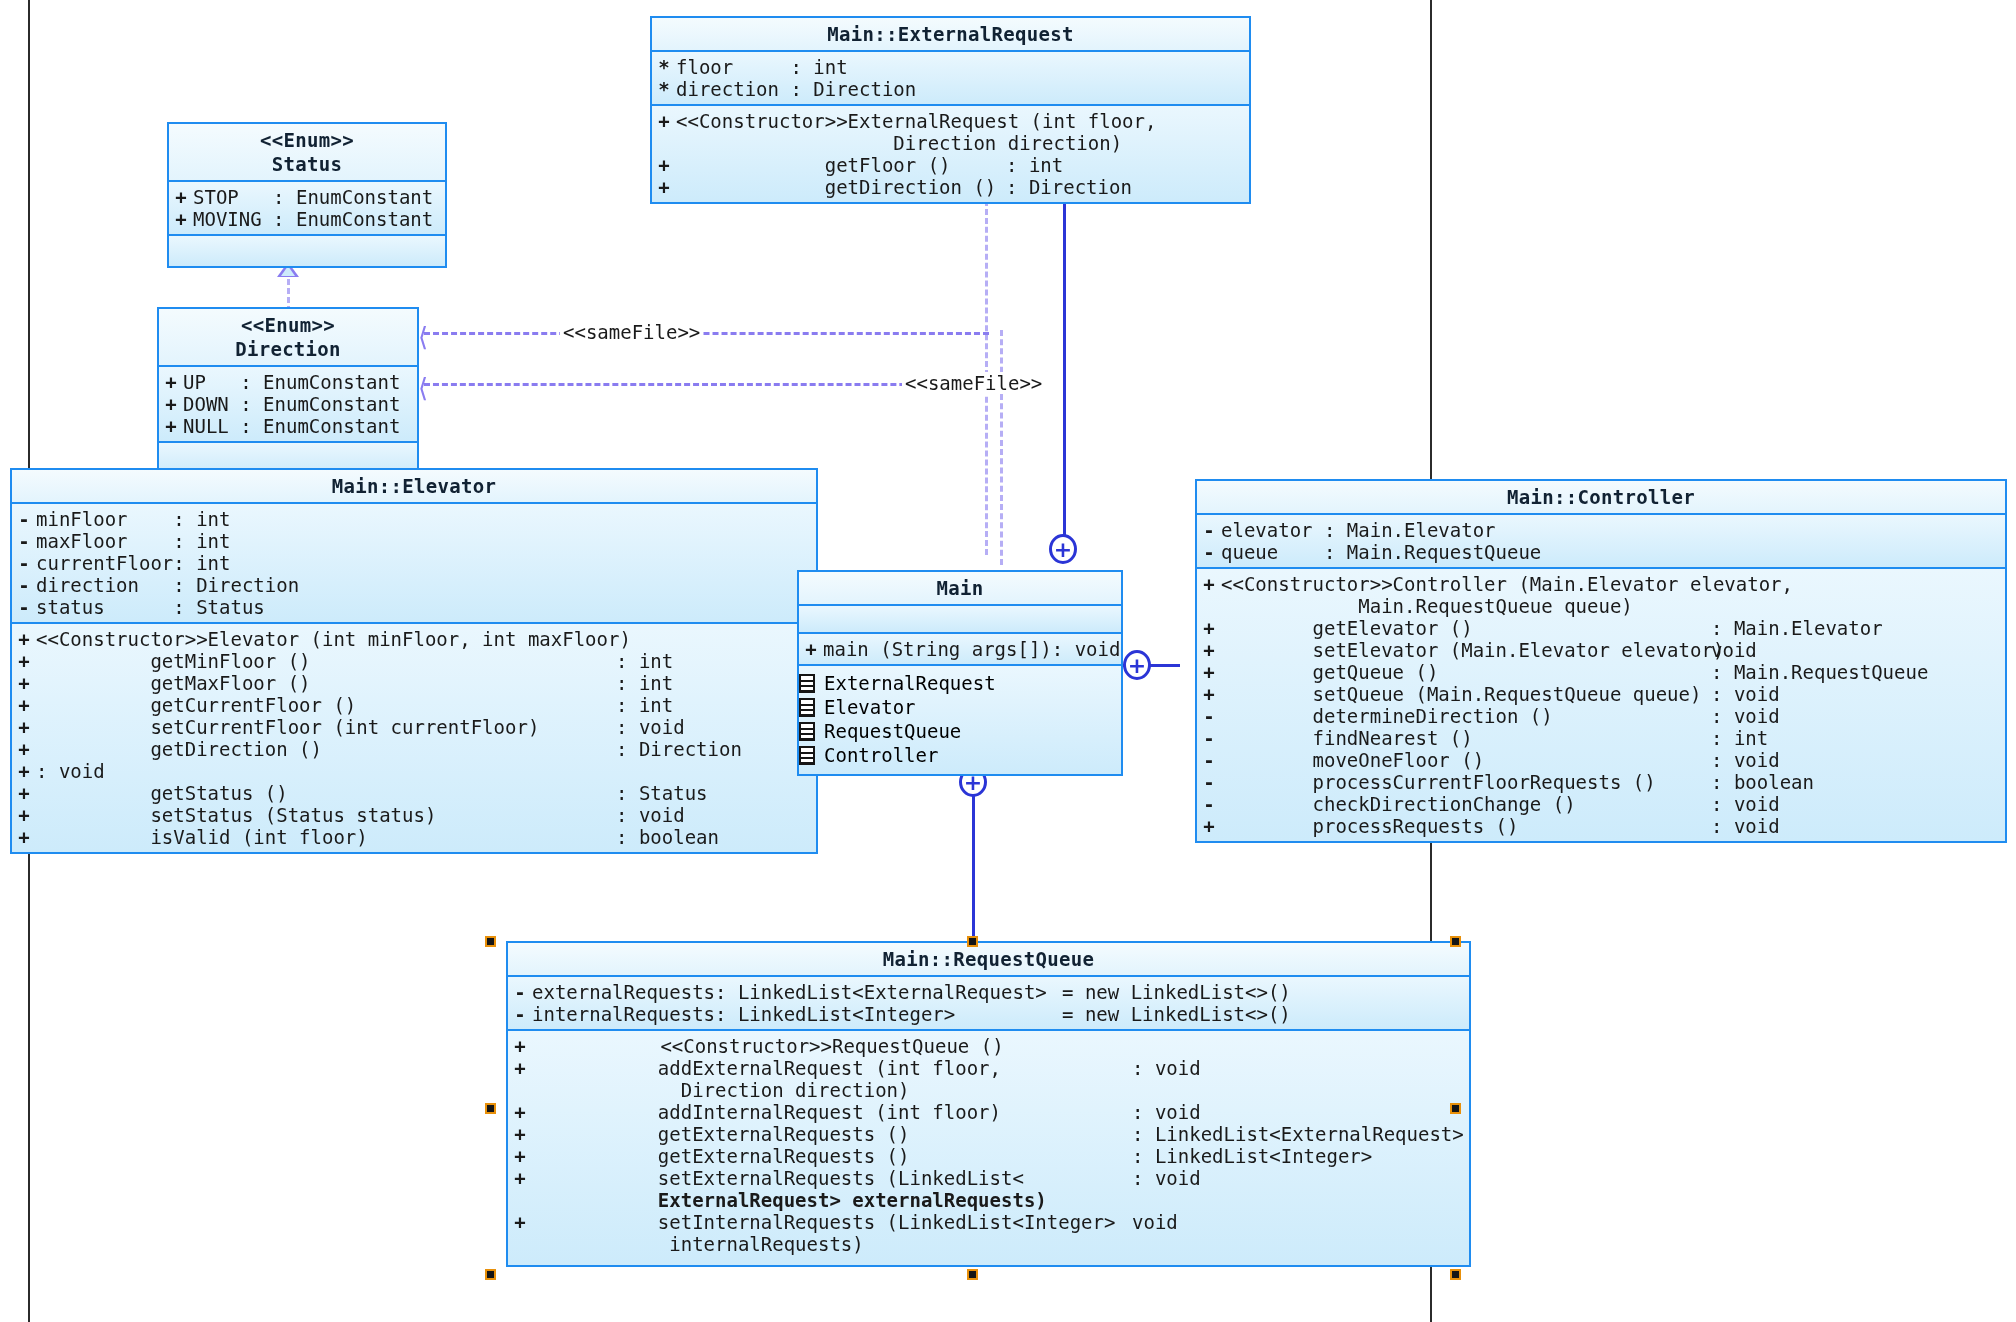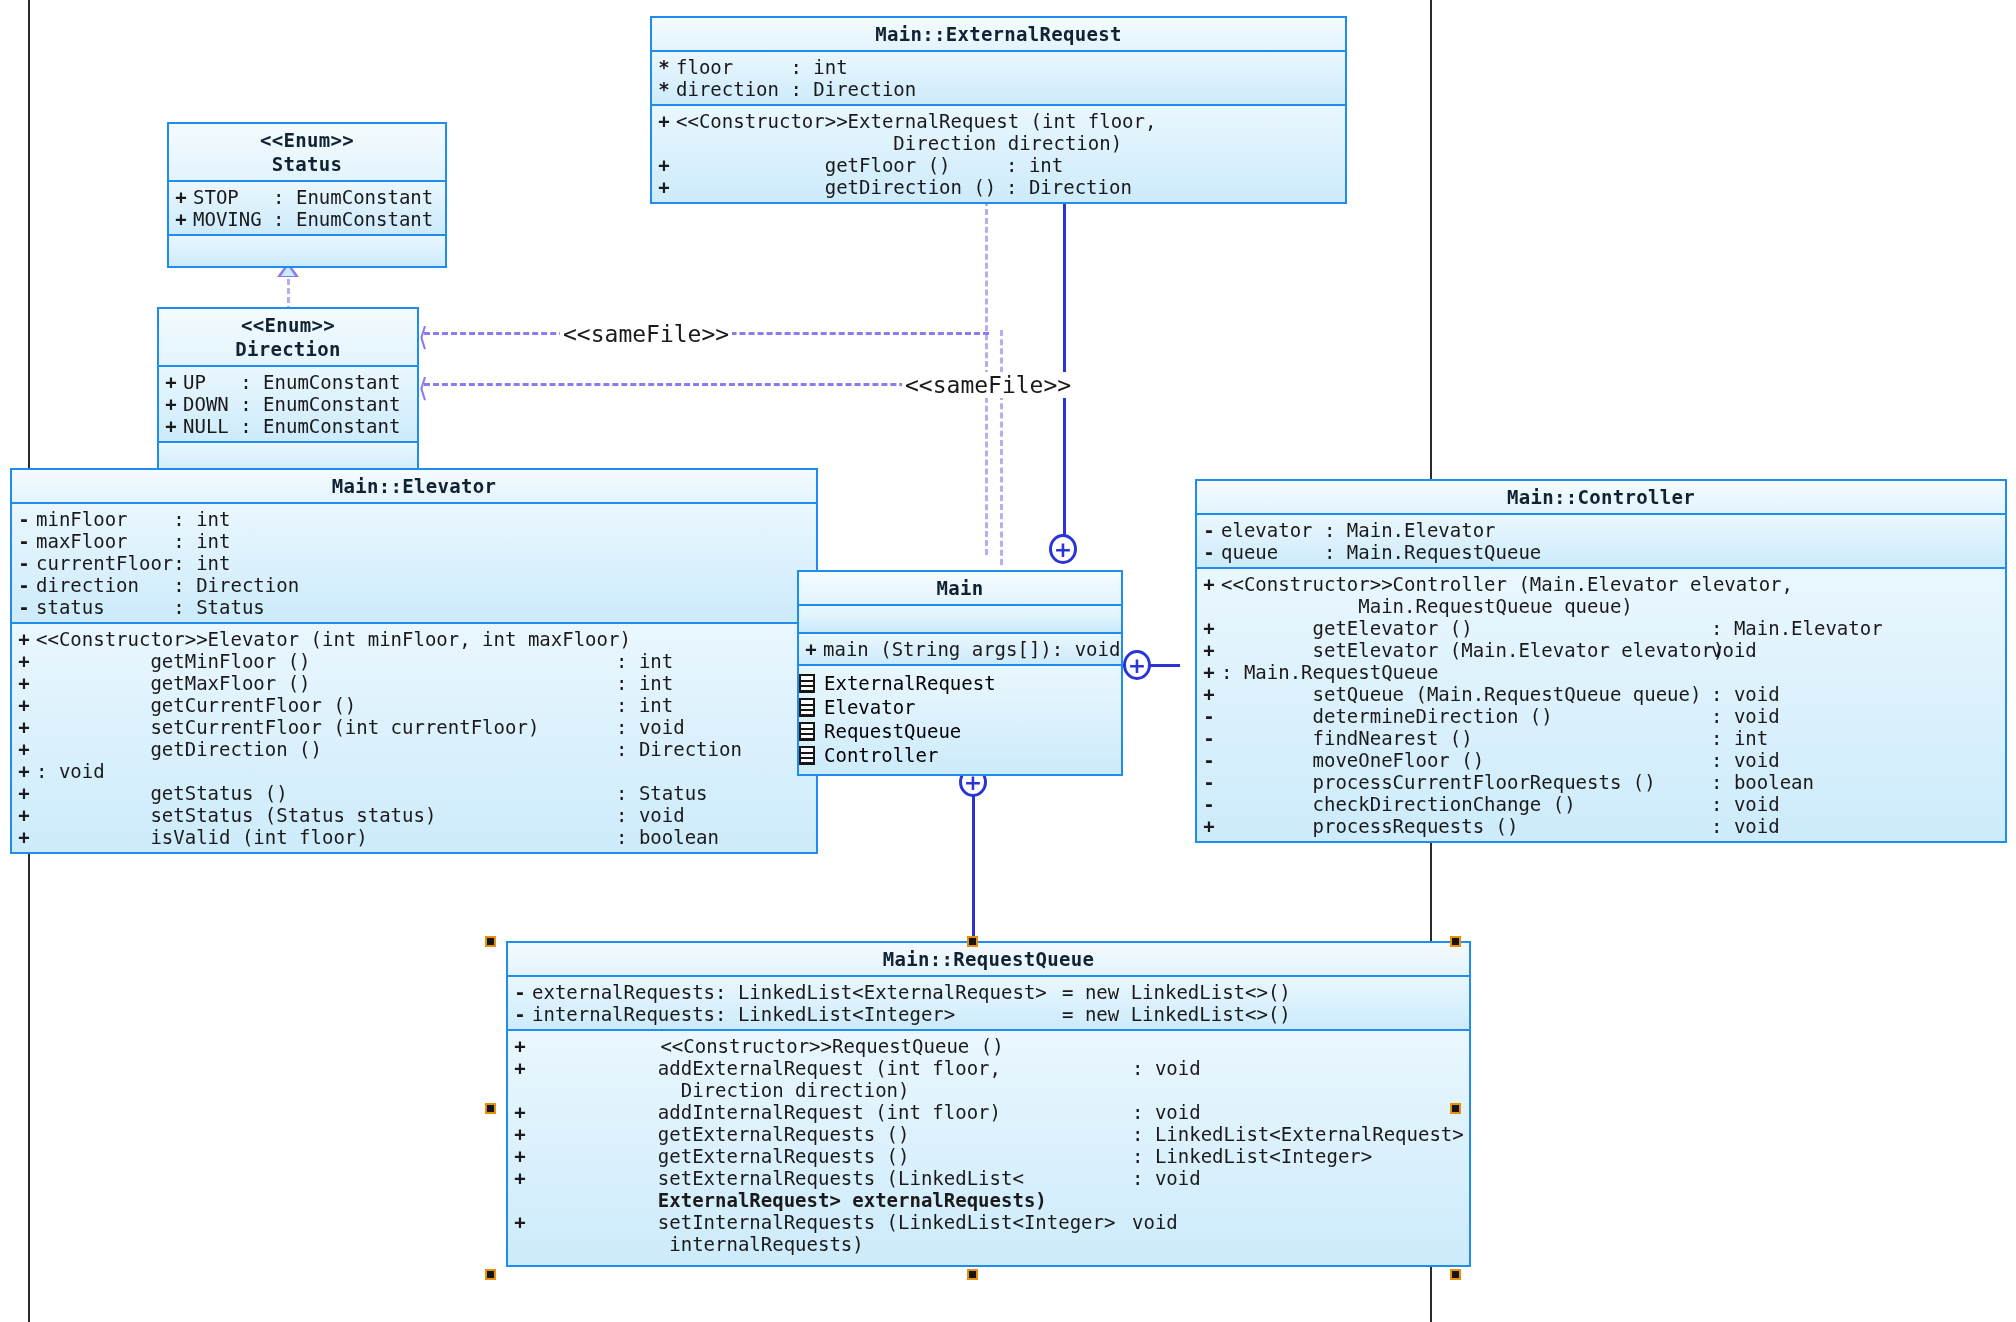--- a/index.html
+++ b/index.html
@@ -47,21 +47,21 @@
   .genarrow{position:absolute;width:0;height:0;
         border-left:11px solid transparent;border-right:11px solid transparent;
         border-bottom:15px solid #8a7cf0;}
   .genarrow:after{content:"";position:absolute;left:-7px;top:4px;
         width:0;height:0;border-left:7px solid transparent;
         border-right:7px solid transparent;border-bottom:10px solid #cdebfb;}
 
   .openarrow{position:absolute;color:#8a7cf0;font-size:26px;line-height:10px;
         font-family:"DejaVu Sans",sans-serif;}
 
-  .lbl{position:absolute;background:#ffffff;font-size:23px;color:#1a1a1a;
+  .lbl{position:absolute;background:#ffffff;font-size:19px;color:#1a1a1a;
        white-space:pre;padding:0 3px;}
 
   
   .hdl{position:absolute;width:11px;height:11px;background:#151515;
        border:2px solid #e8900a;box-sizing:border-box;}
 
   
   .nest{display:flex;align-items:center;line-height:24px;font-size:19px;padding-left:0;}
   .nicon{width:16px;height:19px;border:2px solid #151515;margin-right:9px;flex:none;
          background:
@@ -98,21 +98,21 @@
   <div class="dashv" style="left:985px;top:200px;height:355px;"></div>
   <div class="dash" style="left:424px;top:332px;width:565px;"></div>
   <div class="openarrow" style="left:418px;top:332px;">⟨</div>
   <div class="lbl" style="left:560px;top:321px;">&lt;&lt;sameFile&gt;&gt;</div>
 
   <div class="dashv" style="left:1000px;top:330px;height:235px;"></div>
   <div class="dash" style="left:424px;top:383px;width:580px;"></div>
   <div class="openarrow" style="left:418px;top:383px;">⟨</div>
   <div class="lbl" style="left:902px;top:372px;">&lt;&lt;sameFile&gt;&gt;</div>
 
-  <div class="uml" style="left:650px;top:16px;width:697px;">
+  <div class="uml" style="left:650px;top:16px;width:601px;">
     <div class="title" style="padding:4px 0;">
       <span class="t1">Main::ExternalRequest</span>
     </div>
     <div class="sect" style="padding:4px 0;">
       <div class="row">
         <span class="vis">*</span>
         <span class="nm">floor     </span>
         <span class="ty">: int</span>
       </div>
       <div class="row">
@@ -250,21 +250,21 @@
     </div>
     <div class="sect" style="padding:4px 0;">
       <div class="row"><span class="vis">-</span><span class="nm">elevator : Main.Elevator</span></div>
       <div class="row"><span class="vis">-</span><span class="nm">queue    : Main.RequestQueue</span></div>
     </div>
     <div class="sect" style="padding:4px 0;">
       <div class="row"><span class="vis">+</span><span class="nm">&lt;&lt;Constructor&gt;&gt;Controller (Main.Elevator elevator,</span></div>
       <div class="row"><span class="vis"></span><span class="nm">            Main.RequestQueue queue)</span></div>
       <div class="row"><span class="vis">+</span><span class="nm" style="width:490px;">        getElevator ()</span><span class="ty">: Main.Elevator</span></div>
       <div class="row"><span class="vis">+</span><span class="nm" style="width:490px;">        setElevator (Main.Elevator elevator)</span><span class="ty">void</span></div>
-      <div class="row"><span class="vis">+</span><span class="ty">: Main.RequestQueue</span></div>
+      <div class="row"><span class="vis">+</span><span class="nm" style="width:490px;">        getQueue ()</span><span class="ty">: Main.RequestQueue</span></div>
       <div class="row"><span class="vis">+</span><span class="nm" style="width:490px;">        setQueue (Main.RequestQueue queue)</span><span class="ty">: void</span></div>
       <div class="row"><span class="vis">-</span><span class="nm" style="width:490px;">        determineDirection ()</span><span class="ty">: void</span></div>
       <div class="row"><span class="vis">-</span><span class="nm" style="width:490px;">        findNearest ()</span><span class="ty">: int</span></div>
       <div class="row"><span class="vis">-</span><span class="nm" style="width:490px;">        moveOneFloor ()</span><span class="ty">: void</span></div>
       <div class="row"><span class="vis">-</span><span class="nm" style="width:490px;">        processCurrentFloorRequests ()</span><span class="ty">: boolean</span></div>
       <div class="row"><span class="vis">-</span><span class="nm" style="width:490px;">        checkDirectionChange ()</span><span class="ty">: void</span></div>
       <div class="row"><span class="vis">+</span><span class="nm" style="width:490px;">        processRequests ()</span><span class="ty">: void</span></div>
     </div>
   </div>
 

